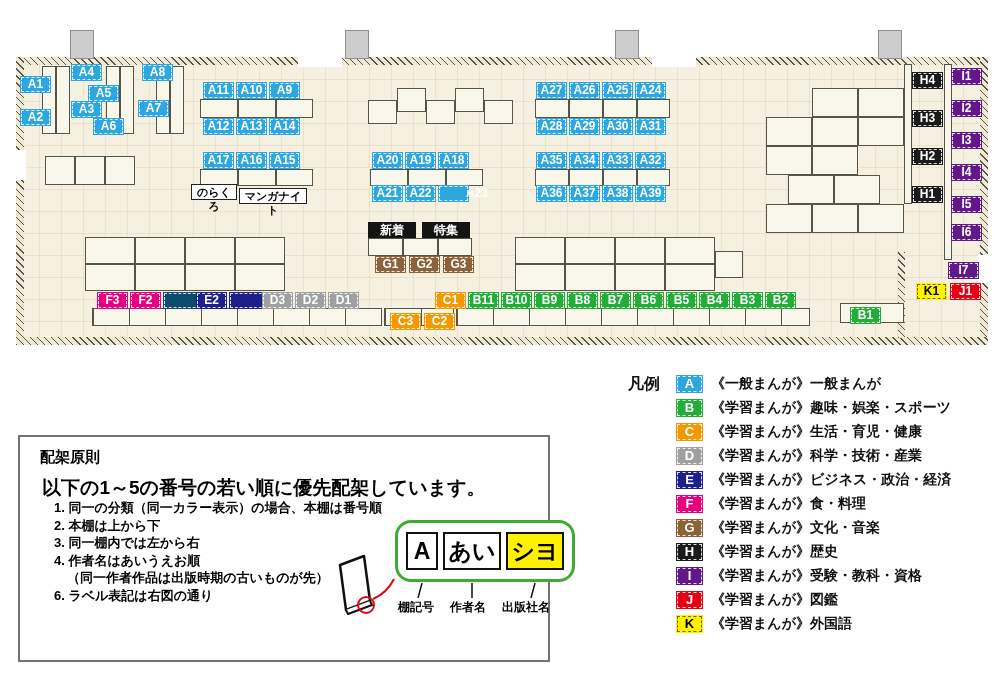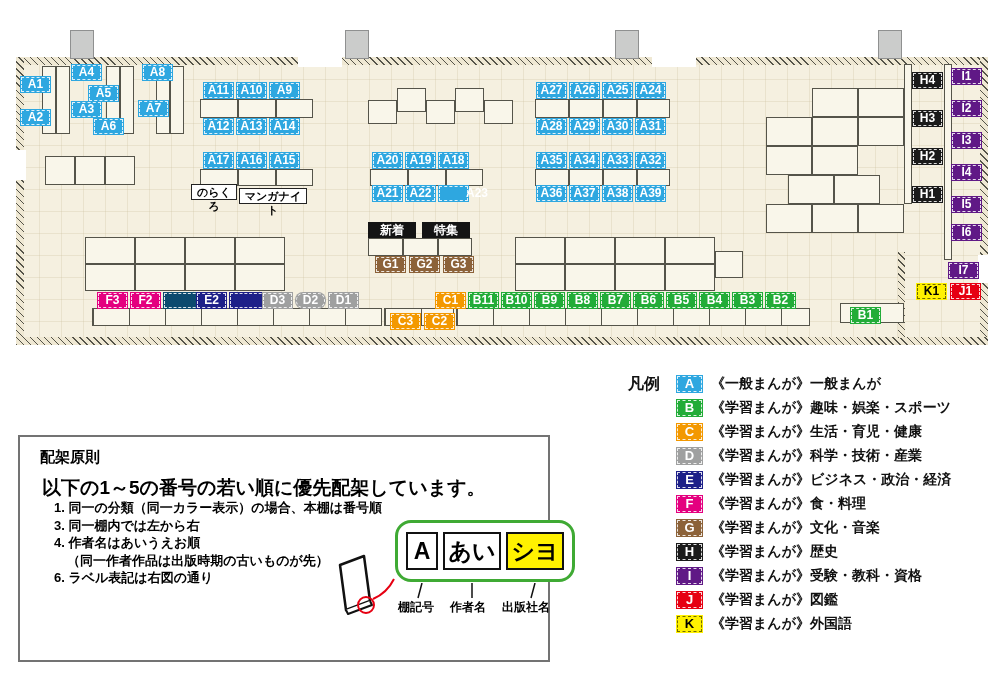--- a/index.html
+++ b/index.html
@@ -139,20 +139,21 @@
           <span class="legend-text">《学習まんが》外国語</span>
         </div>
       </div>
   </div>
 
   <div class="principles">
     <div class="p-title">配架原則</div>
     <div class="p-intro">以下の1～5の番号の若い順に優先配架しています。</div>
     <div class="p-list" id="p-list">
         <div class="p-item">1. 同一の分類（同一カラー表示）の場合、本棚は番号順</div>
+        <div class="p-item">2. 本棚は上から下</div>
         <div class="p-item">3. 同一棚内では左から右</div>
         <div class="p-item">4. 作者名はあいうえお順</div>
         <div class="p-item">　（同一作者作品は出版時期の古いものが先）</div>
         <div class="p-item">6. ラベル表記は右図の通り</div>
       </div>
 
     <svg class="book-svg" width="80" height="78" viewBox="0 0 80 78">
       <path d="M8,16 L32,7 L38,52 L14,61 Z" fill="#ffffff" stroke="#111" stroke-width="2.5" stroke-linejoin="round"></path>
       <path d="M14,61 L16,65 L40,56 L38,52" fill="#ffffff" stroke="#111" stroke-width="2" stroke-linejoin="round"></path>
       <circle cx="34" cy="56" r="8" fill="none" stroke="#e60012" stroke-width="2"></circle>
@@ -286,21 +287,21 @@
     <div class="slabel" style="left: 635px; top: 185px; background: rgb(46, 167, 224); color: rgb(255, 255, 255);">A39</div>
     <div class="slabel" style="left: 375px; top: 256px; background: rgb(140, 98, 57); color: rgb(255, 255, 255);">G1</div>
     <div class="slabel" style="left: 409px; top: 256px; background: rgb(140, 98, 57); color: rgb(255, 255, 255);">G2</div>
     <div class="slabel" style="left: 443px; top: 256px; background: rgb(140, 98, 57); color: rgb(255, 255, 255);">G3</div>
     <div class="slabel" style="left: 97px; top: 292px; background: rgb(228, 0, 127); color: rgb(255, 255, 255);">F3</div>
     <div class="slabel" style="left: 130px; top: 292px; background: rgb(228, 0, 127); color: rgb(255, 255, 255);">F2</div>
     <div class="slabel" style="left: 163px; top: 292px; background: #0c4a6e; color: rgb(255, 255, 255); padding-left: 48px;">F1</div>
     <div class="slabel" style="left: 196px; top: 292px; background: rgb(29, 32, 136); color: rgb(255, 255, 255);">E2</div>
     <div class="slabel" style="left: 229px; top: 292px; background: rgb(29, 32, 136); color: rgb(255, 255, 255); padding-left: 48px;">E1</div>
     <div class="slabel" style="left: 262px; top: 292px; background: rgb(159, 160, 160); color: rgb(255, 255, 255);">D3</div>
-    <div class="slabel" style="left: 295px; top: 292px; background: rgb(159, 160, 160); color: rgb(255, 255, 255); border-radius: 8px;">D2</div>
+    <div class="slabel" style="left: 295px; top: 292px; background: rgb(159, 160, 160); color: rgb(255, 255, 255);">D2</div>
     <div class="slabel" style="left: 328px; top: 292px; background: rgb(159, 160, 160); color: rgb(255, 255, 255);">D1</div>
     <div class="slabel" style="left: 435px; top: 292px; background: rgb(243, 152, 0); color: rgb(255, 255, 255);">C1</div>
     <div class="slabel" style="left: 468px; top: 292px; background: rgb(34, 172, 56); color: rgb(255, 255, 255);">B11</div>
     <div class="slabel" style="left: 501px; top: 292px; background: rgb(34, 172, 56); color: rgb(255, 255, 255);">B10</div>
     <div class="slabel" style="left: 534px; top: 292px; background: rgb(34, 172, 56); color: rgb(255, 255, 255);">B9</div>
     <div class="slabel" style="left: 567px; top: 292px; background: rgb(34, 172, 56); color: rgb(255, 255, 255);">B8</div>
     <div class="slabel" style="left: 600px; top: 292px; background: rgb(34, 172, 56); color: rgb(255, 255, 255);">B7</div>
     <div class="slabel" style="left: 633px; top: 292px; background: rgb(34, 172, 56); color: rgb(255, 255, 255);">B6</div>
     <div class="slabel" style="left: 666px; top: 292px; background: rgb(34, 172, 56); color: rgb(255, 255, 255);">B5</div>
     <div class="slabel" style="left: 699px; top: 292px; background: rgb(34, 172, 56); color: rgb(255, 255, 255);">B4</div>

